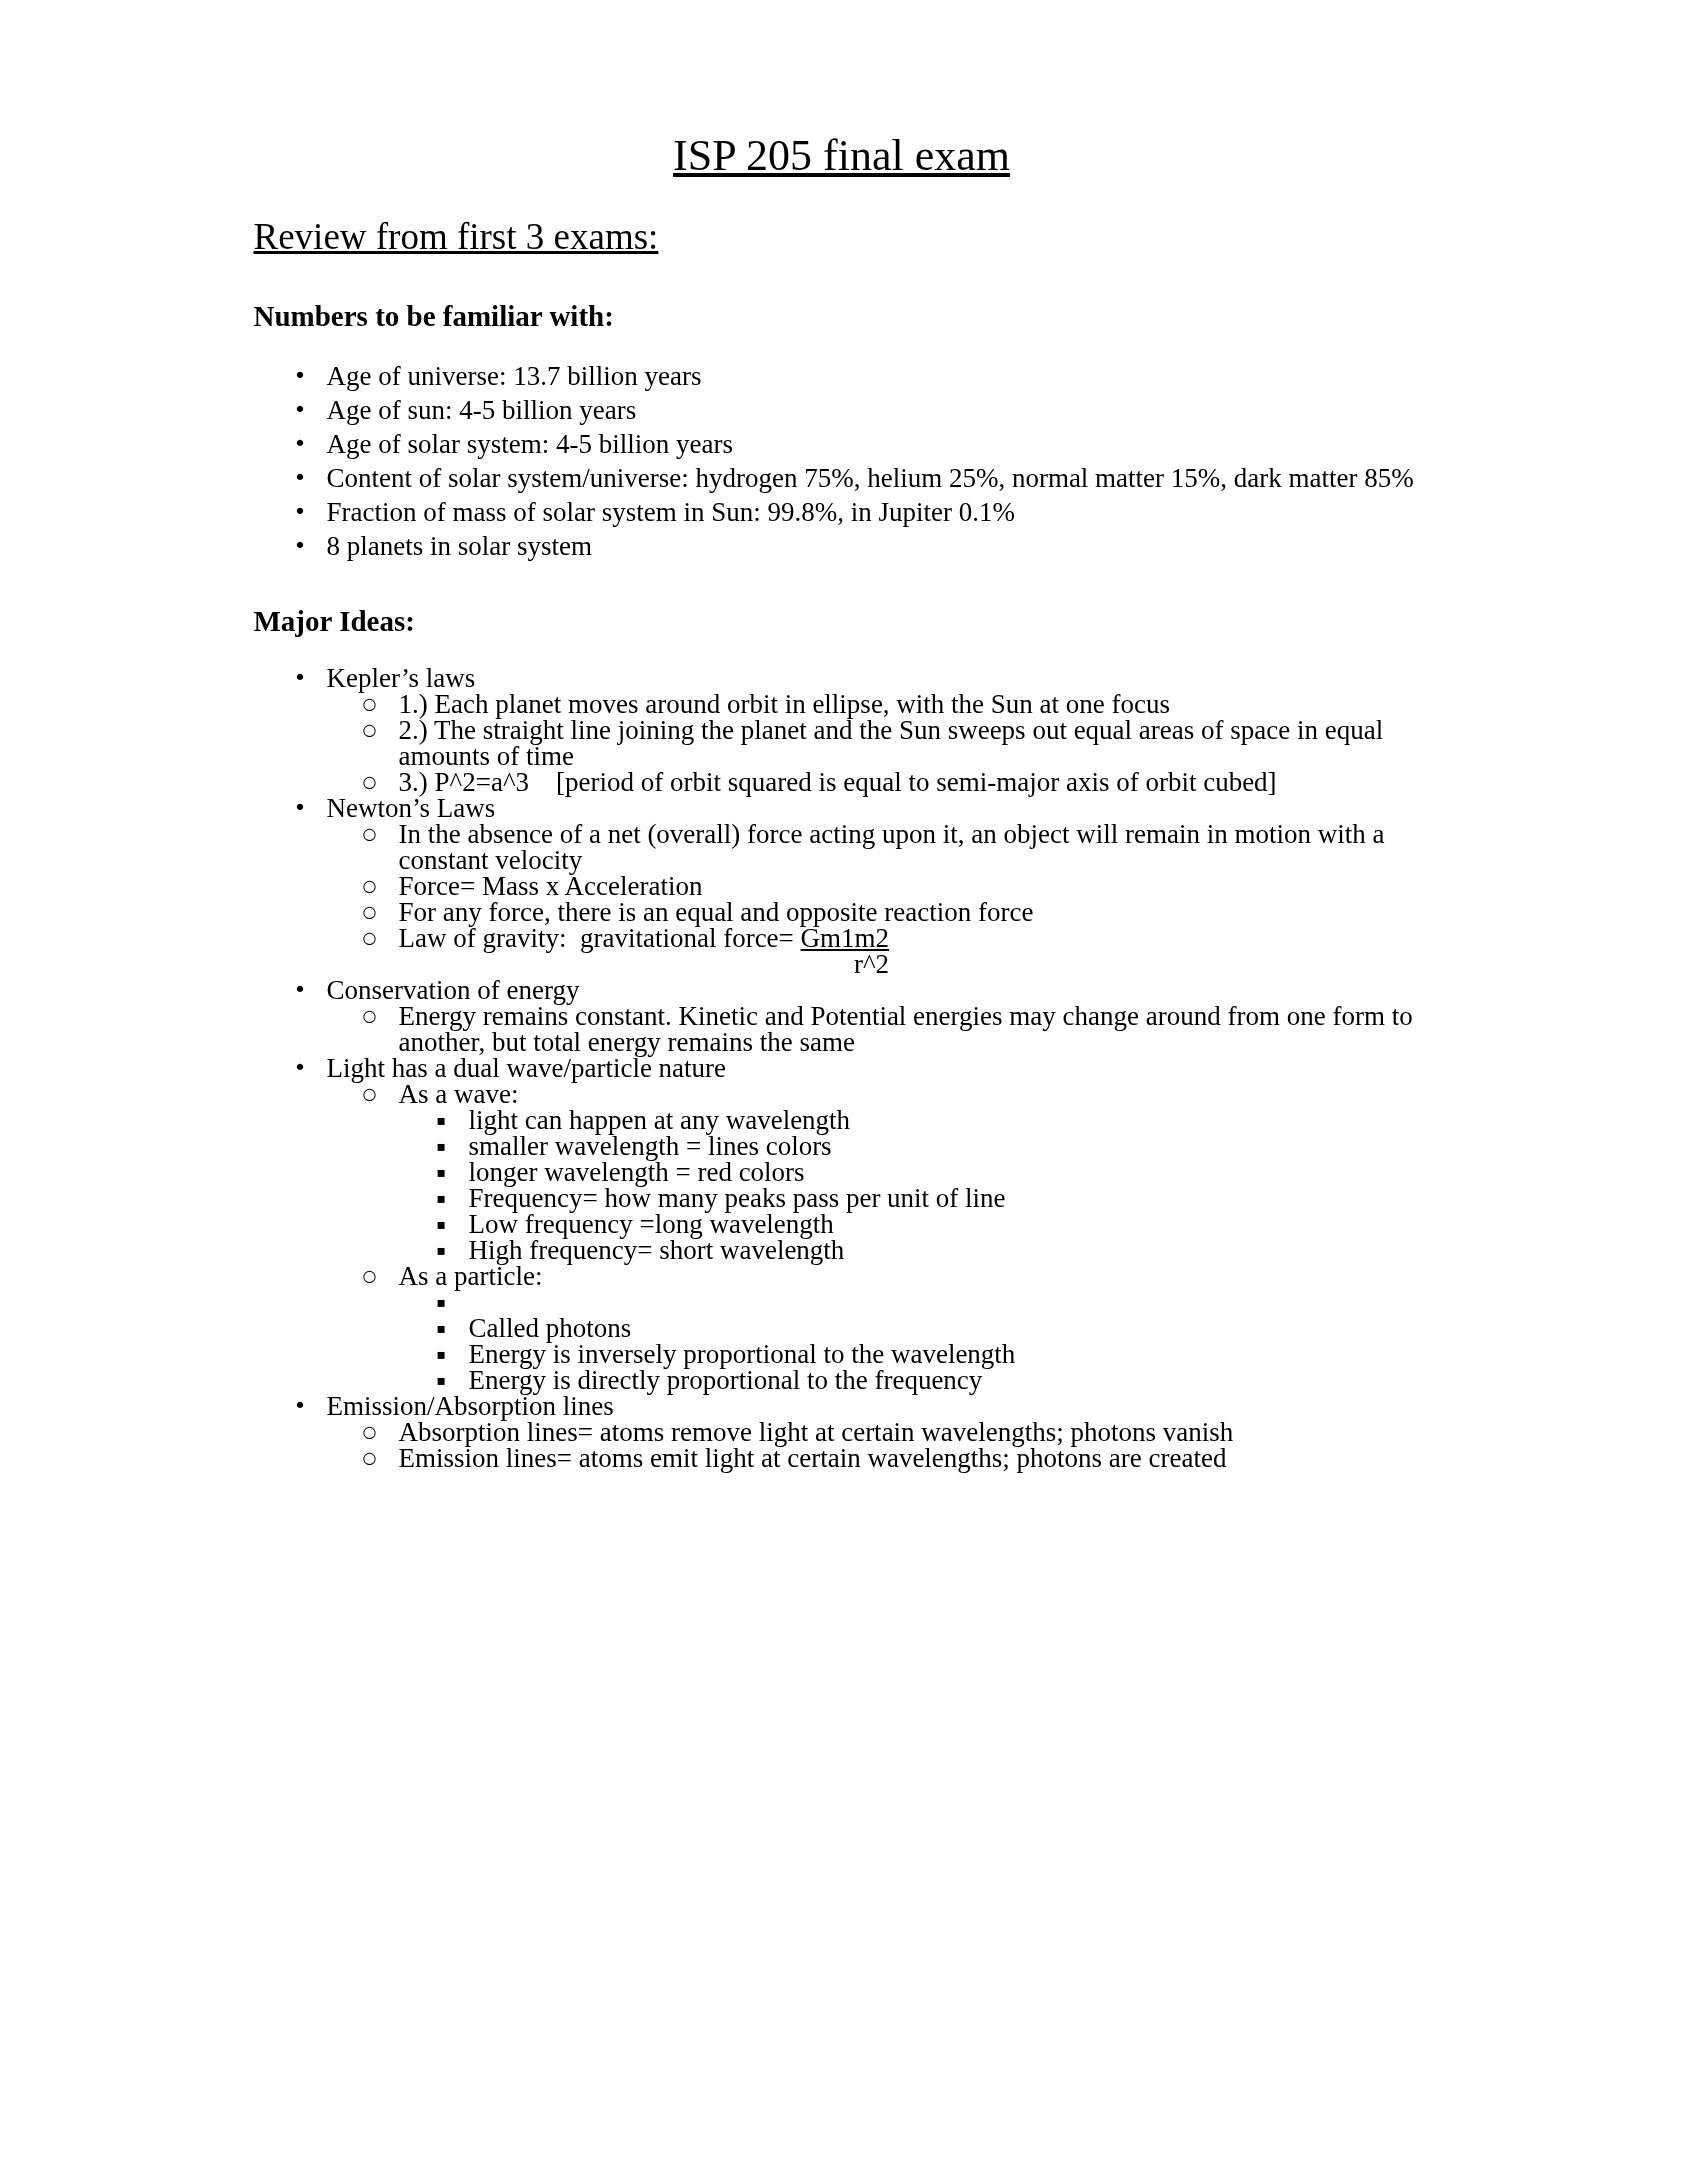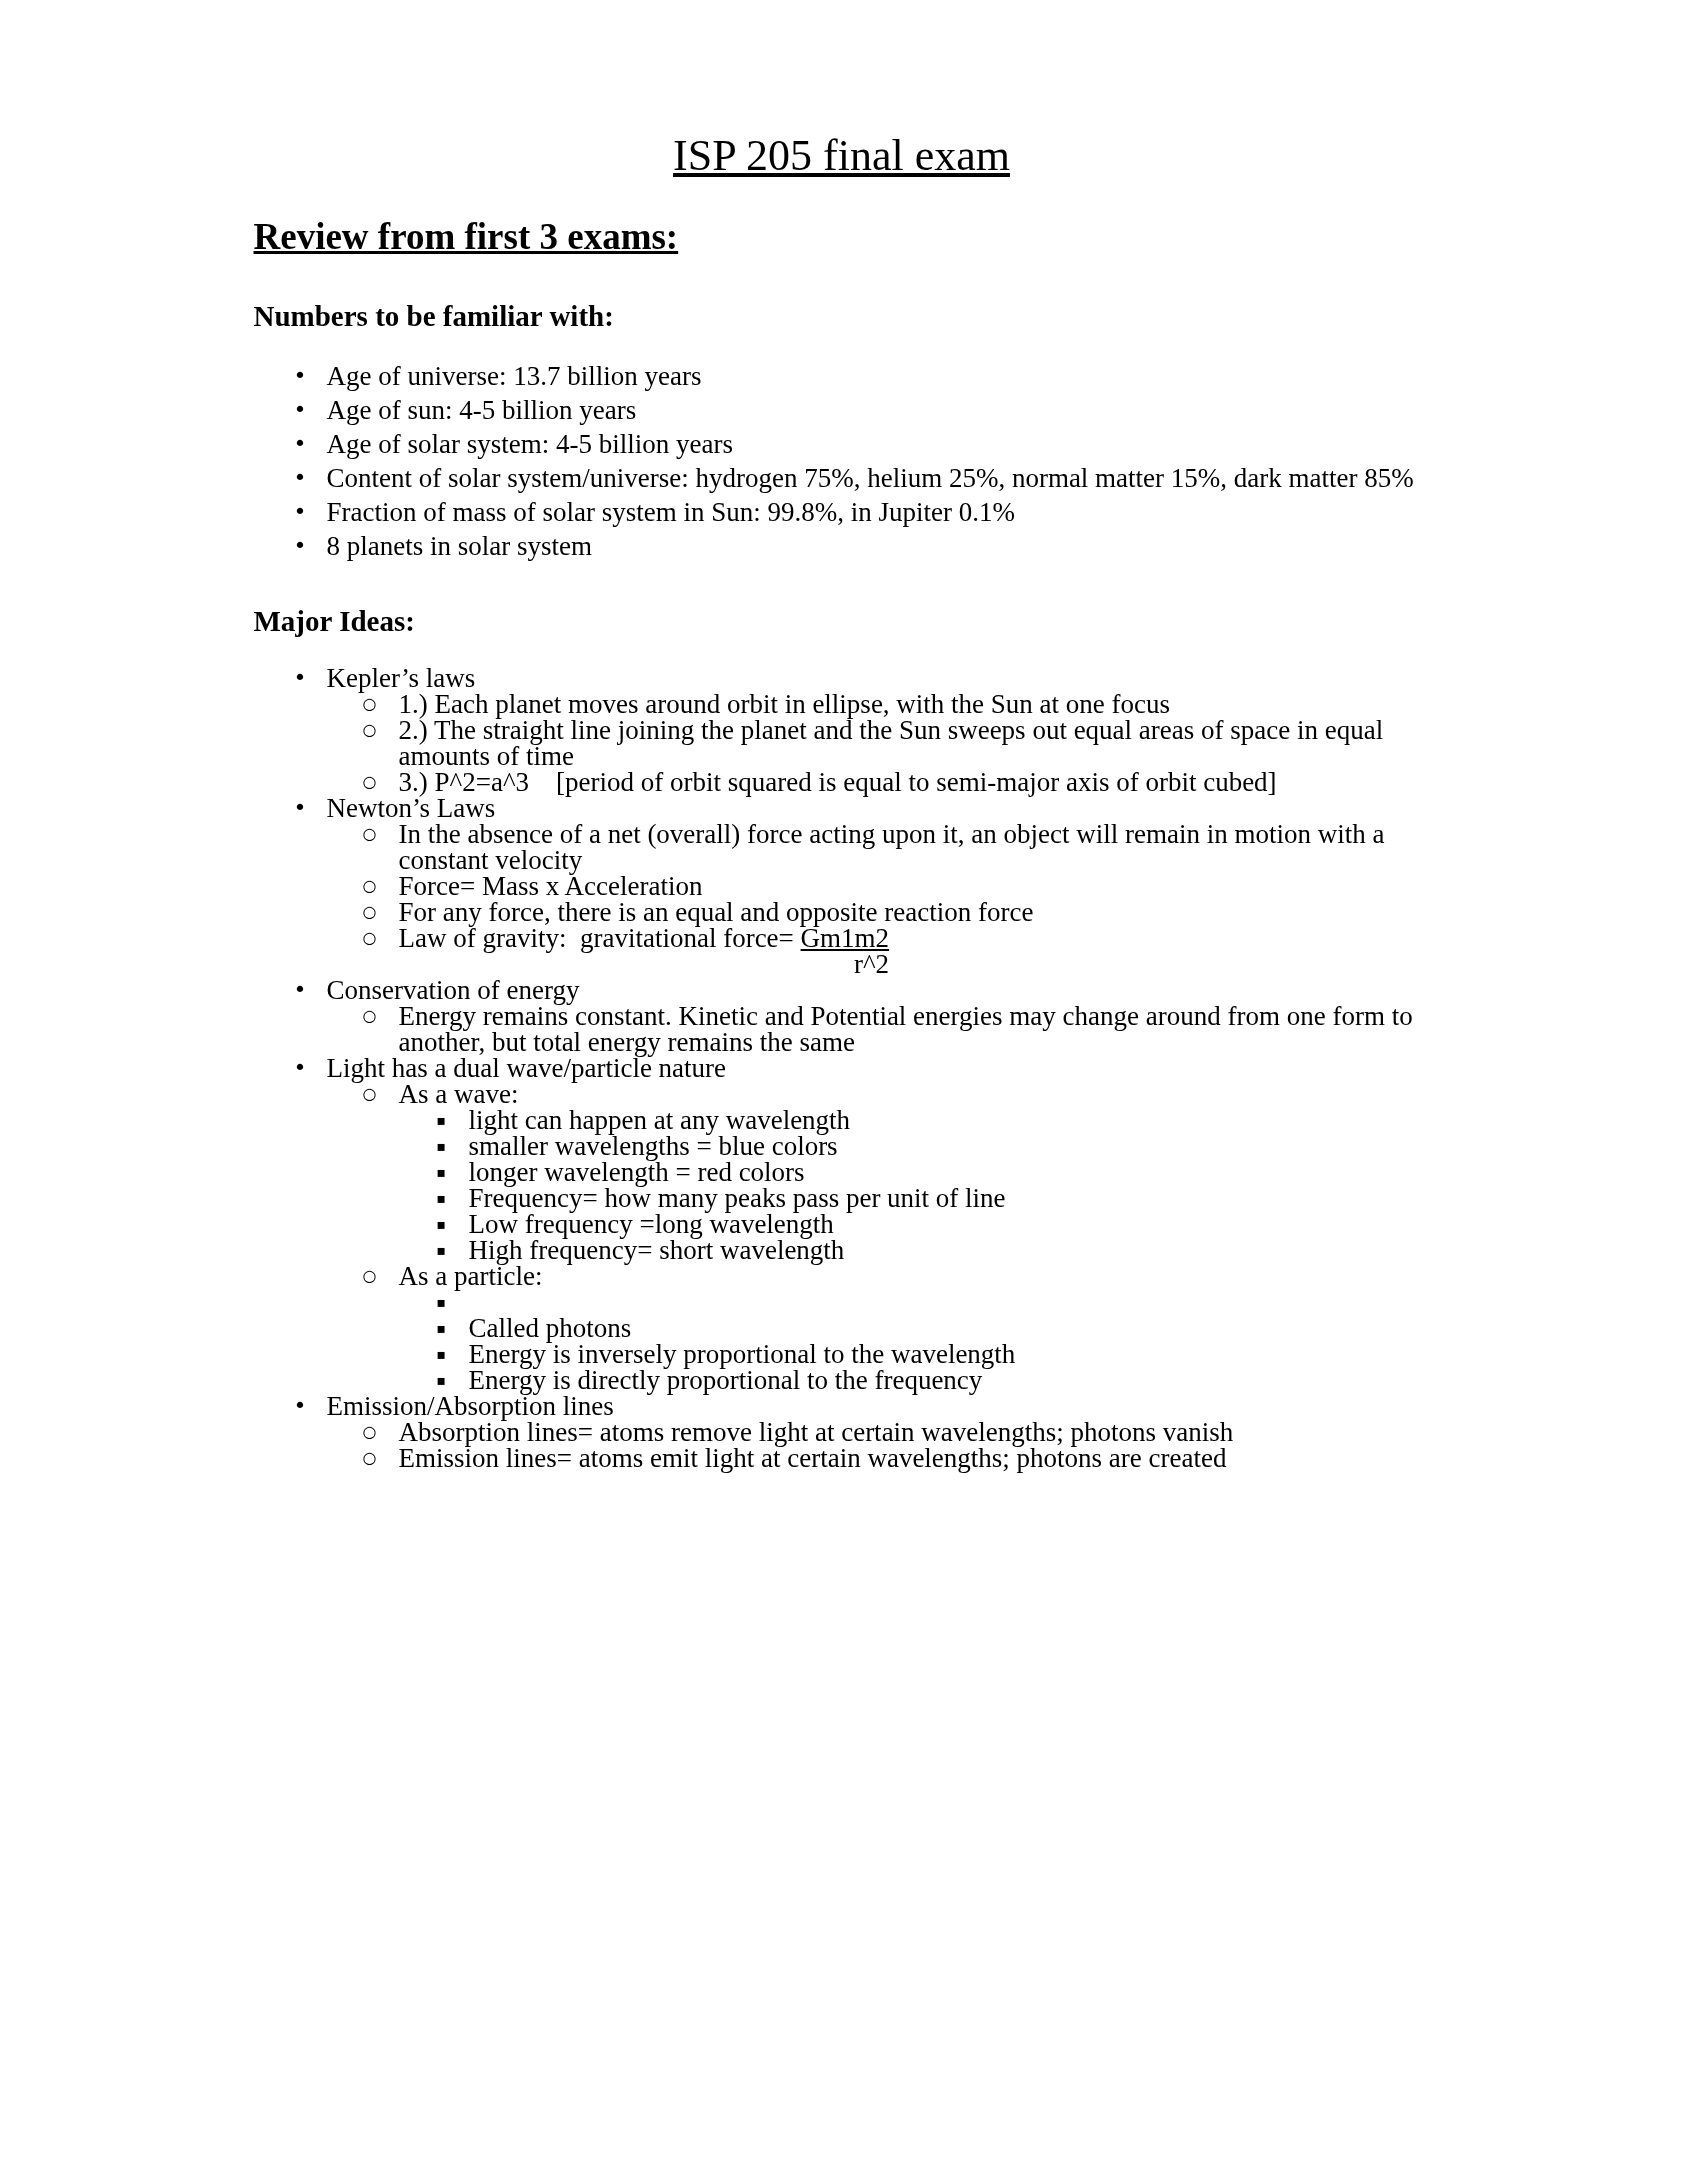--- a/index.html
+++ b/index.html
@@ -19,21 +19,21 @@
     font-size: 44px;
     font-weight: 400;
     text-align: center;
     text-decoration: underline;
     margin-bottom: 34px;
     line-height: 1.15;
   }
 
   h2.review-heading {
     font-size: 37px;
-    font-weight: 700;
+    font-weight: 400;
     text-decoration: underline;
     margin-bottom: 30px;
     line-height: 1.15;
   }
 
   h3.sub-heading {
     font-size: 29px;
     font-weight: 700;
     margin: 42px 0 26px 0;
     line-height: 1.15;
@@ -170,21 +170,21 @@
     <div class="li lvl2">
       <span class="mk">○</span>
       <span class="txt">As a wave:</span>
     </div>
     <div class="li lvl3">
       <span class="mk">▪</span>
       <span class="txt">light can happen at any wavelength</span>
     </div>
     <div class="li lvl3">
       <span class="mk">▪</span>
-      <span class="txt">smaller wavelengths = blue colors</span>
+      <span class="txt">smaller wavelength = lines colors</span>
     </div>
     <div class="li lvl3">
       <span class="mk">▪</span>
       <span class="txt">longer wavelength = red colors</span>
     </div>
     <div class="li lvl3">
       <span class="mk">▪</span>
       <span class="txt">Frequency= how many peaks pass per unit of line</span>
     </div>
     <div class="li lvl3">

